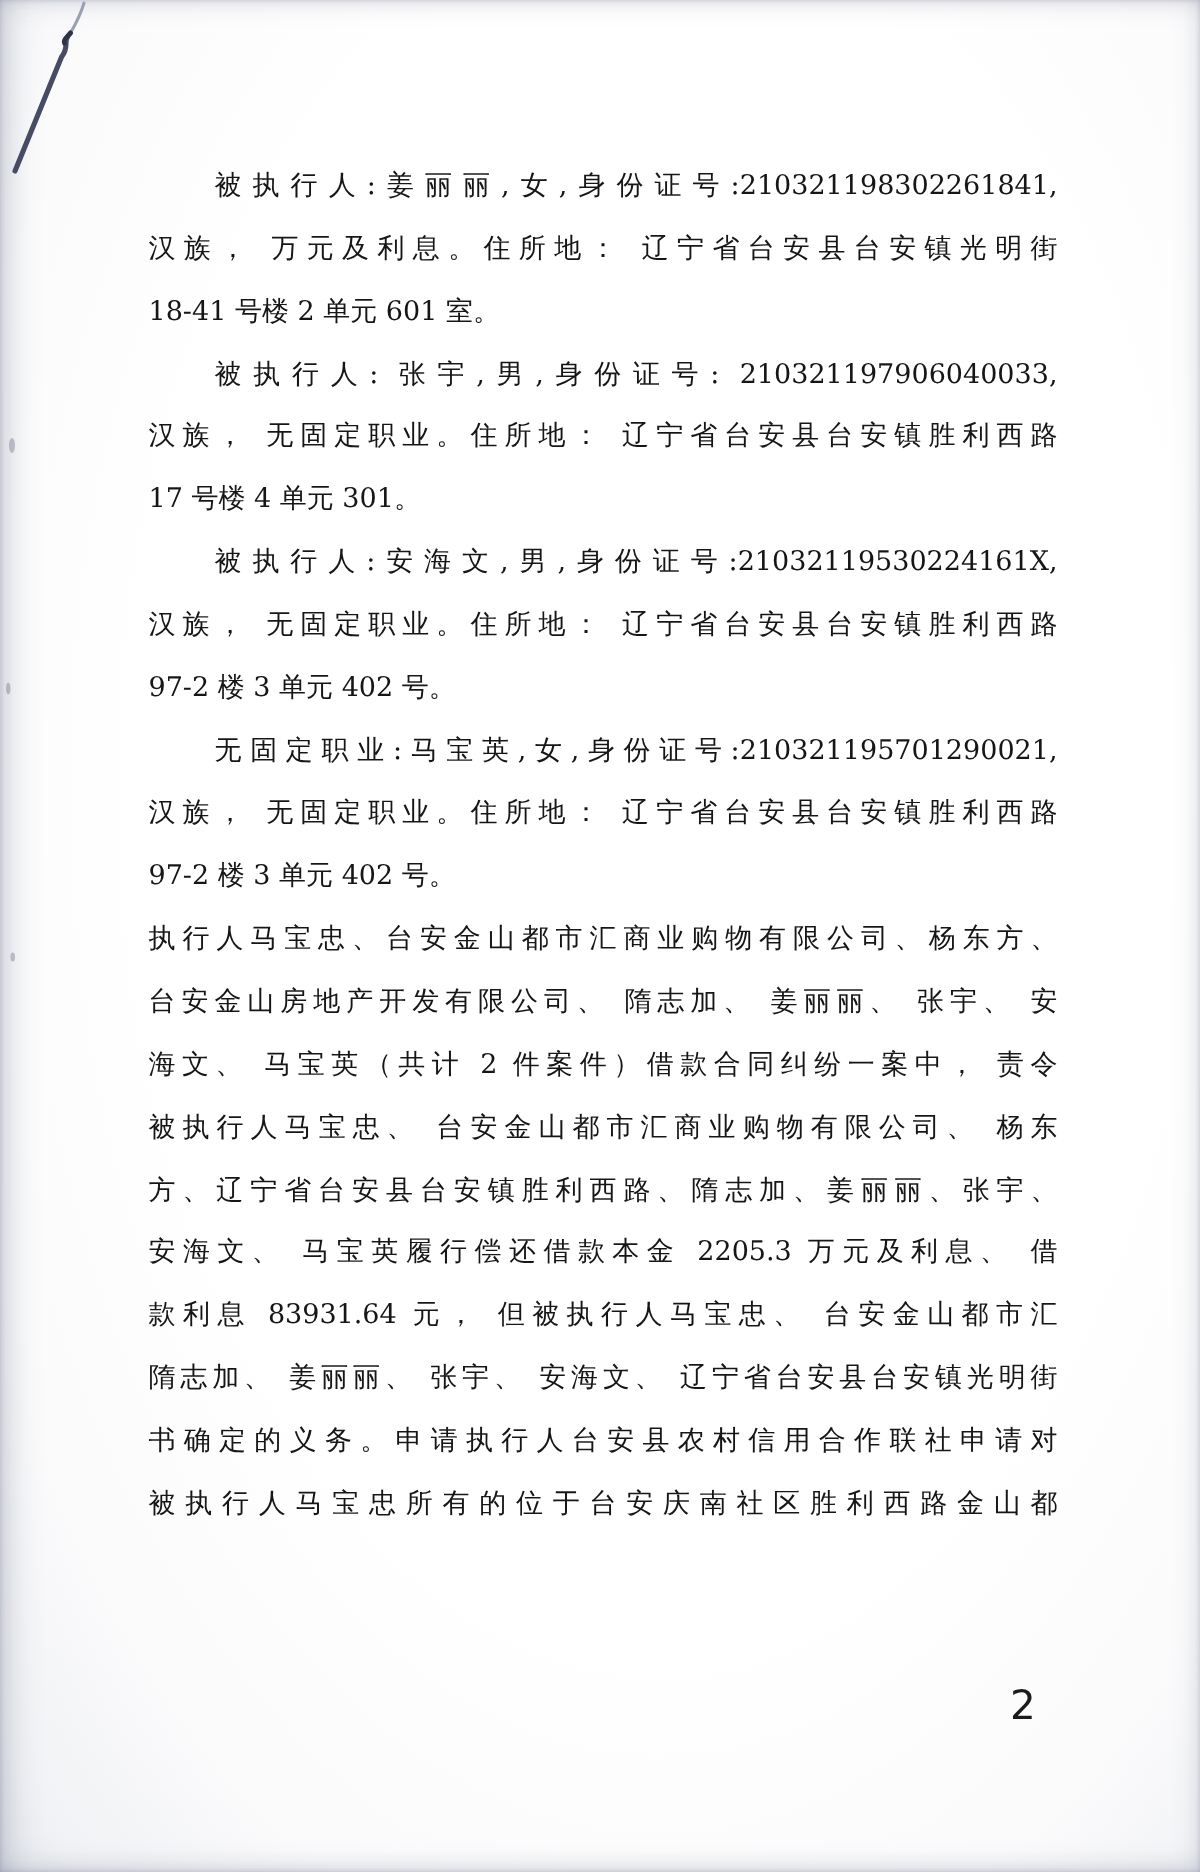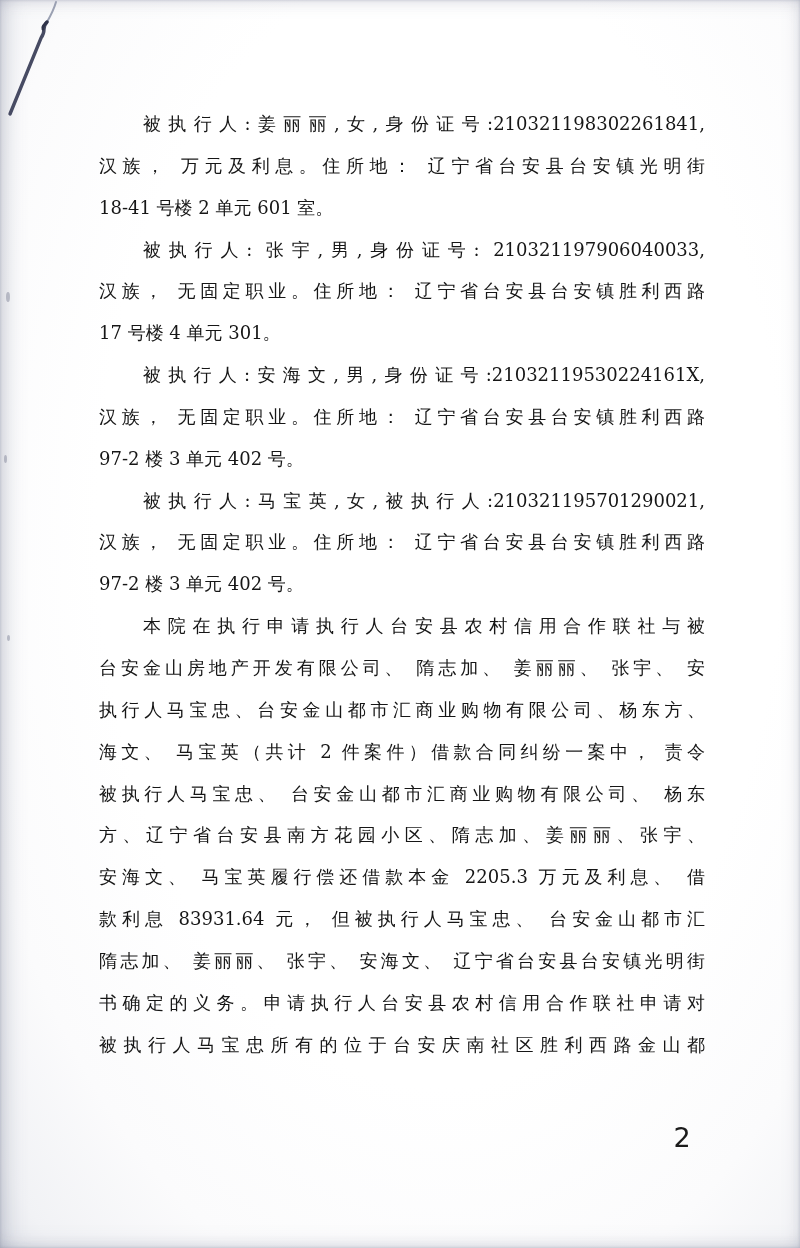--- a/index.html
+++ b/index.html
@@ -94,31 +94,30 @@
         <div class="line indent">被执行人: 张宇,男,身份证号: 210321197906040033,</div>
         <div class="line">汉族， 无固定职业。住所地： 辽宁省台安县台安镇胜利西路</div>
         <div class="line last">17 号楼 4 单元 301。</div>
       </div>
       <div class="para">
         <div class="line indent">被执行人:安海文,男,身份证号:21032119530224161X,</div>
         <div class="line">汉族， 无固定职业。住所地： 辽宁省台安县台安镇胜利西路</div>
         <div class="line last">97-2 楼 3 单元 402 号。</div>
       </div>
       <div class="para">
-        <div class="line indent">被执行人:马宝英,女,被执行人:210321195701290021,</div>
+        <div class="line indent">无固定职业:马宝英,女,身份证号:210321195701290021,</div>
         <div class="line">汉族， 无固定职业。住所地： 辽宁省台安县台安镇胜利西路</div>
         <div class="line last">97-2 楼 3 单元 402 号。</div>
       </div>
       <div class="para">
-        <div class="line indent">本院在执行申请执行人台安县农村信用合作联社与被</div>
+        <div class="line">执行人马宝忠、台安金山都市汇商业购物有限公司、杨东方、</div>
         <div class="line">台安金山房地产开发有限公司、 隋志加、 姜丽丽、 张宇、 安</div>
-        <div class="line">执行人马宝忠、台安金山都市汇商业购物有限公司、杨东方、</div>
         <div class="line">海文、 马宝英（共计 2 件案件）借款合同纠纷一案中， 责令</div>
         <div class="line">被执行人马宝忠、 台安金山都市汇商业购物有限公司、 杨东</div>
-        <div class="line">方、辽宁省台安县南方花园小区、隋志加、姜丽丽、张宇、</div>
+        <div class="line">方、辽宁省台安县台安镇胜利西路、隋志加、姜丽丽、张宇、</div>
         <div class="line">安海文、 马宝英履行偿还借款本金 2205.3 万元及利息、 借</div>
         <div class="line">款利息 83931.64 元， 但被执行人马宝忠、 台安金山都市汇</div>
         <div class="line">隋志加、 姜丽丽、 张宇、 安海文、 辽宁省台安县台安镇光明街</div>
         <div class="line">书确定的义务。申请执行人台安县农村信用合作联社申请对</div>
         <div class="line">被执行人马宝忠所有的位于台安庆南社区胜利西路金山都</div>
       </div>
     </div>
 
   <div class="page-number">2</div>
 

